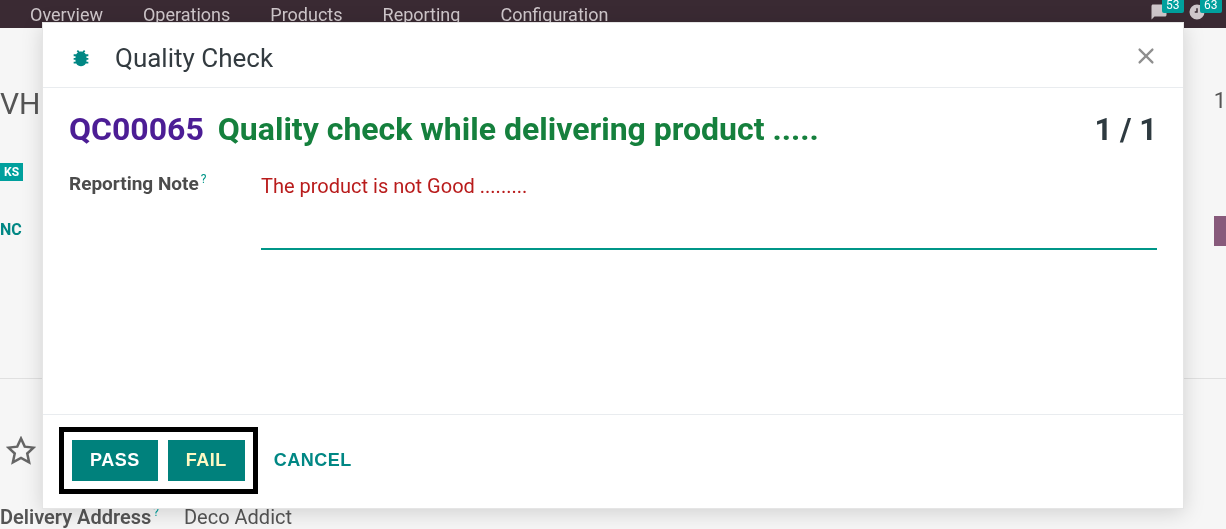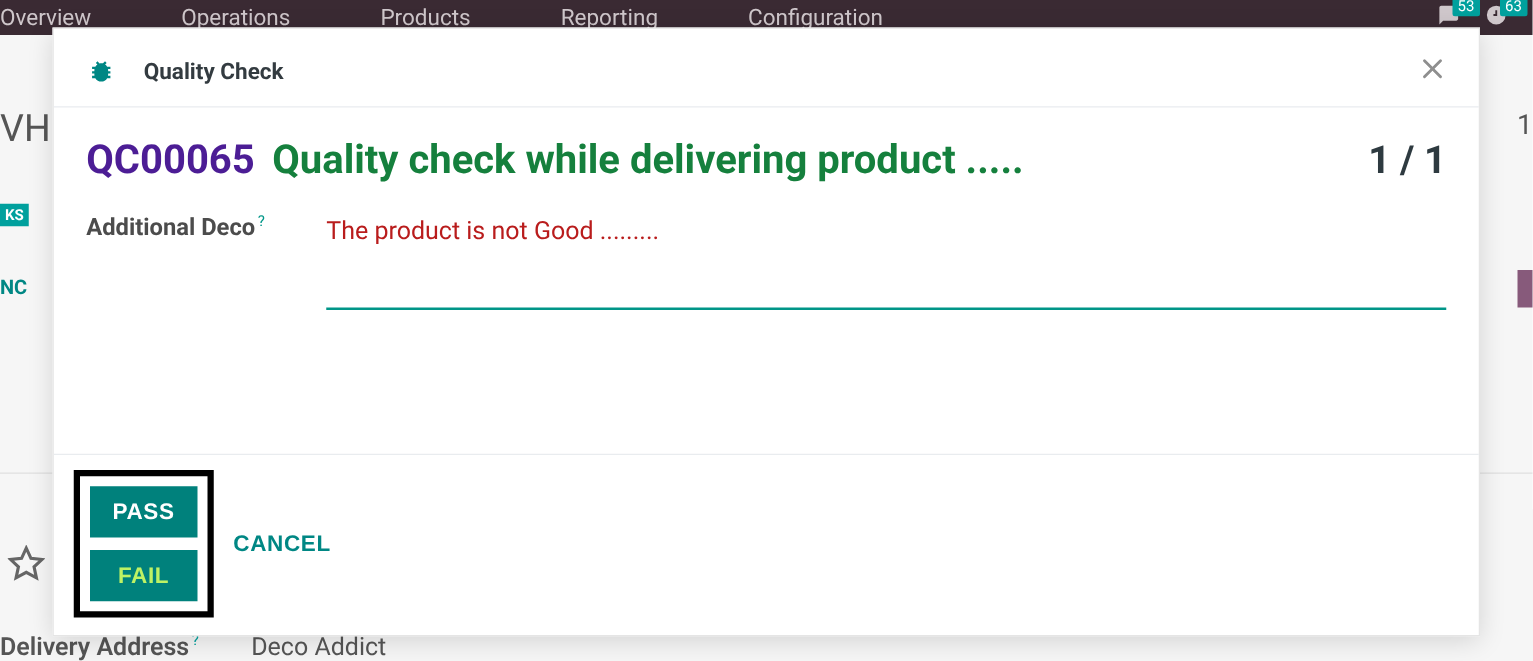--- a/index.html
+++ b/index.html
@@ -4,41 +4,41 @@
 <style>
   * { box-sizing: border-box; margin: 0; padding: 0; }
   html, body { width: 1226px; height: 529px; font-family: -apple-system, BlinkMacSystemFont, "Segoe UI", Roboto, "Helvetica Neue", Arial, sans-serif; overflow: hidden; background: #fff; }
 
   
   .bg-topbar {
     position: absolute; top: 0; left: 0; right: 0; height: 28px;
     background: #3a2a33;
     display: flex; align-items: center;
     color: #cfc7cb; font-size: 18px;
-    gap: 32px;
+    padding-left: 30px;
   }
   .bg-topbar .nav-item { margin-right: 40px; }
   .bg-topbar .right { position: absolute; right: 20px; display: flex; align-items: center; gap: 20px; }
   .bg-topbar .badge { background: #00a09d; color: #fff; font-size: 12px; padding: 1px 4px; border-radius: 2px; }
 
   .bg-content {
     position: absolute; top: 28px; left: 0; right: 0; bottom: 0;
     background: #f6f6f6;
     color: #666; font-size: 20px;
   }
   .bg-wh { position: absolute; left: 0; top: 58px; font-size: 30px; color: #555; }
   .bg-ks { position: absolute; left: 0; top: 135px; background: #00a09d; color: #fff; font-size: 12px; padding: 2px 4px; font-weight: bold; }
   .bg-nc { position: absolute; left: 0; top: 192px; color: #008784; font-size: 16px; font-weight: bold; }
   .bg-nc-bar { position: absolute; right: 0; top: 188px; width: 12px; height: 30px; background: #875a7b; }
   .bg-hr { position: absolute; left: 0; right: 0; top: 350px; height: 1px; background: #e0e0e0; }
   .bg-star { position: absolute; left: 6px; top: 408px; font-size: 32px; color: #666; }
   .bg-deliv { position: absolute; left: 0; bottom: 0; font-size: 20px; color: #555; }
   .bg-deliv .lbl { font-weight: 600; }
   .bg-deliv .q { color: #00a09d; font-size: 12px; vertical-align: super; margin-left: 2px; }
-  .bg-deliv .val { margin-left: 37px; color: #555; }
+  .bg-deliv .val { margin-left: 20px; color: #555; }
   .bg-one { position: absolute; right: 0; top: 60px; font-size: 22px; color: #555; }
 
   
   .modal {
     position: absolute;
     left: 42px; right: 42px; top: 22px;
     bottom: 20px;
     background: #ffffff;
     border: 1px solid #e5e5e5;
     box-shadow: 0 4px 20px rgba(0,0,0,0.15);
@@ -49,21 +49,21 @@
     display: flex; align-items: center;
     padding: 20px 26px 14px 26px;
     border-bottom: 1px solid #e9ecef;
   }
   .modal-header .icon-wrap {
     width: 24px; height: 24px;
     margin-right: 22px;
     display: flex; align-items: center; justify-content: center;
   }
   .modal-header .title {
-    font-size: 18px; font-weight: 700; color: #333b40;
+    font-size: 26px; font-weight: 400; color: #333b40;
   }
   .modal-header .close {
     margin-left: auto;
     font-size: 28px; color: #8f8f8f; cursor: pointer;
     line-height: 1;
     background: none; border: none;
   }
 
   .modal-body {
     flex: 1;
@@ -112,31 +112,30 @@
 
   .modal-footer {
     border-top: 1px solid #e9ecef;
     padding: 12px 16px 14px 16px;
     display: flex; align-items: center;
   }
   .btn-group {
     display: flex; gap: 10px;
     border: 5px solid #000;
     padding: 8px 8px;
-    flex-direction: column;
   }
   .btn {
     border: none;
     padding: 10px 18px;
     font-size: 18px; font-weight: 700;
     cursor: pointer;
     letter-spacing: 0.5px;
   }
   .btn-pass { background: #00817c; color: #fff; }
-  .btn-fail { background: #00817c; color: #bef264; }
+  .btn-fail { background: #00817c; color: #fef9c3; }
   .btn-cancel {
     background: transparent; border: none;
     color: #008784; font-size: 18px; font-weight: 700;
     margin-left: 16px; cursor: pointer;
     letter-spacing: 0.5px;
   }
 </style>
 </head>
 <body>
 
@@ -199,21 +198,21 @@
 
   <div class="modal-body">
     <div class="heading-row">
       <span class="ref">QC00065</span>
       <span class="desc">Quality check while delivering product .....</span>
       <span class="counter">1 / 1</span>
     </div>
 
     <div class="field-row">
       <div class="label">
-        <span>Additional Deco</span><span class="q">?</span>
+        <span>Reporting Note</span><span class="q">?</span>
       </div>
       <div class="input-wrap">
         <textarea style="">The product is not Good .........</textarea>
       </div>
     </div>
   </div>
 
   <div class="modal-footer">
     <div class="btn-group">
       <button class="btn btn-pass">PASS</button>

